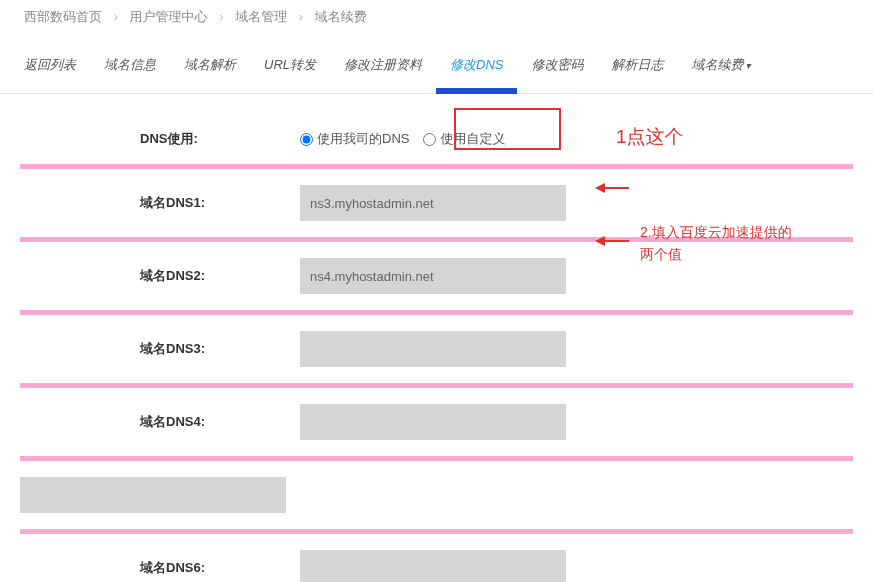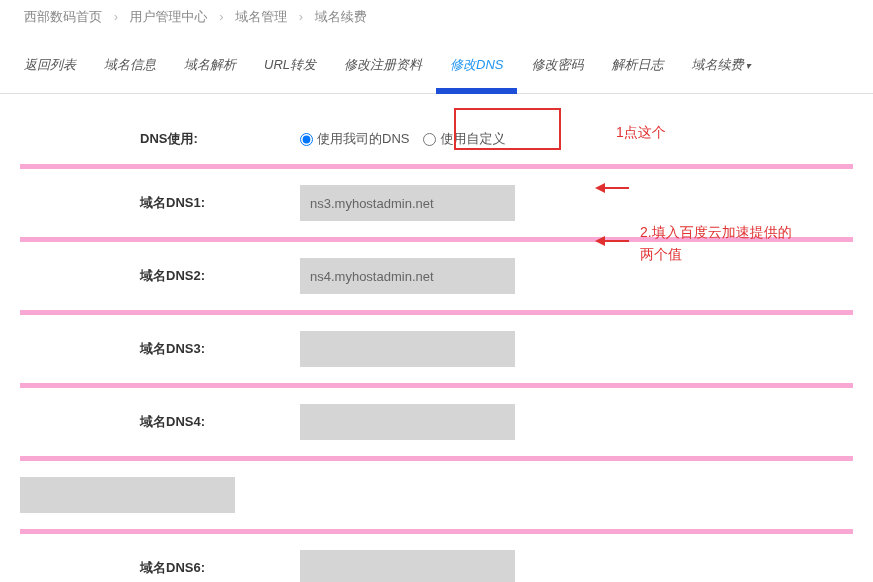--- a/index.html
+++ b/index.html
@@ -16,26 +16,26 @@
     
     .form-area { padding: 20px 20px 0 20px; position: relative; }
     .form-row { display: flex; align-items: center; border-bottom: 5px solid #f9a8d4; padding: 16px 0; }
     .form-row:last-of-type { border-bottom: none; }
     .label-col { width: 280px; text-align: left; padding-left: 120px; font-weight: bold; color: #333; font-size: 13px; }
     .field-col { flex: 1; display: flex; }
     
     .radio-group label { margin-right: 14px; color: #555; font-size: 13px; }
     .radio-group input { margin-right: 4px; vertical-align: middle; }
     
-    .text-input { width: 215px; height: 36px; padding: 0 10px; border: none; background: #d5d5d5; color: #666; font-size: 13px; }
+    .text-input { width: 266px; height: 36px; padding: 0 10px; border: none; background: #d5d5d5; color: #666; font-size: 13px; }
     
     .submit-row { padding: 16px 0 16px 300px; }
     
     .highlight-box { position: absolute; border: 2px solid #e03030; width: 107px; height: 42px; top: 14px; left: 454px; pointer-events: none; }
-    .anno1 { position: absolute; color: #e03030; font-size: 14px; top: 30px; left: 616px; text-align: center; }
+    .anno1 { position: absolute; color: #e03030; font-size: 19px; top: 30px; left: 616px; text-align: center; }
     .arrow1 { position: absolute; top: 87px; left: 595px; }
     .arrow2 { position: absolute; top: 140px; left: 595px; }
     .anno2 { position: absolute; color: #e03030; font-size: 14px; top: 105px; left: 640px; line-height: 1.6; white-space: pre-line; margin-top: 22px; }
   </style>
 </head>
 <body>
 
 <div class="breadcrumb">
   <a href="#">西部数码首页</a>
   <span class="sep">›</span>

